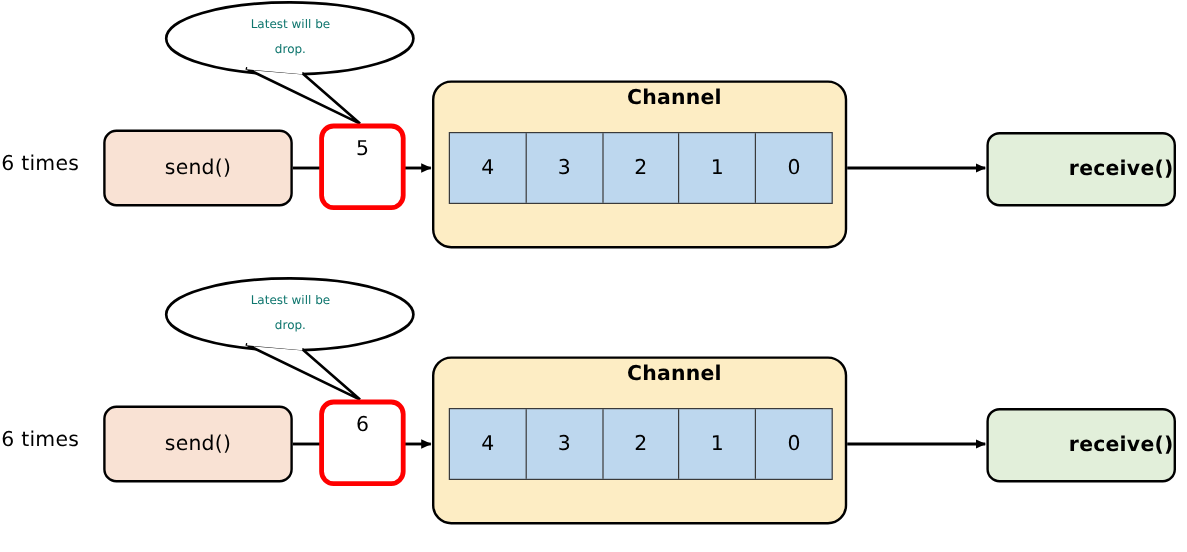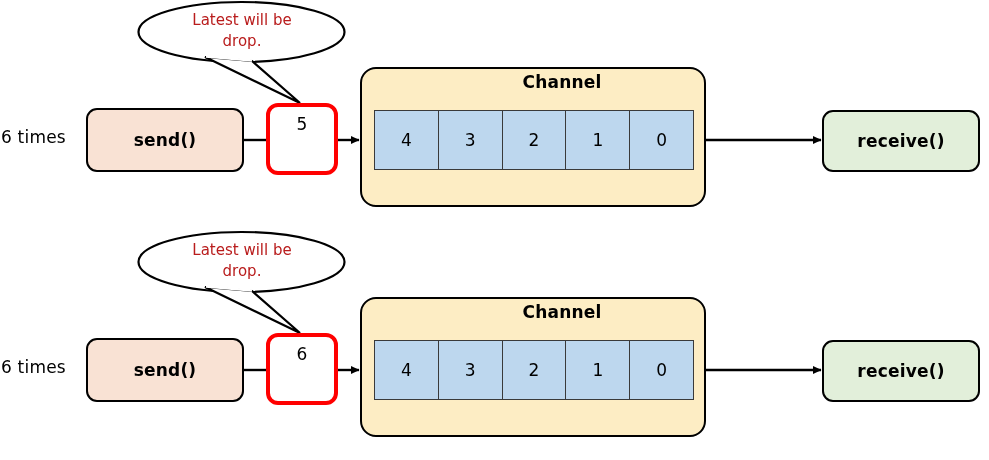--- a/index.html
+++ b/index.html
@@ -58,21 +58,21 @@
     background: #F9E2D4;
     border: 2.4px solid #000000;
     border-radius: 11px;
     box-sizing: border-box;
     display: flex;
     align-items: center;
     justify-content: center;
   }
   .send-box .lbl {
     font-size: 17px;
-    font-weight: bold;
+    font-weight: normal;
     letter-spacing: .2px;
   }
 
   
   .pending-box {
     position: absolute;
     left: 266px;
     top: 103px;
     width: 72px;
     height: 72px;
@@ -145,38 +145,38 @@
     left: 822px;
     top: 110px;
     width: 158px;
     height: 62px;
     background: #E2EFDA;
     border: 2.4px solid #000000;
     border-radius: 11px;
     box-sizing: border-box;
     display: flex;
     align-items: center;
-    justify-content: center;
+    justify-content: flex-end;
   }
   .receive-box .lbl {
     font-size: 17px;
     font-weight: bold;
     letter-spacing: .2px;
   }
 
   
   .bubble-text {
     position: absolute;
     left: 160px;
     top: 10px;
     width: 164px;
     text-align: center;
-    font-size: 15px;
+    font-size: 10px;
     line-height: 21px;
-    color: #b91c1c;
+    color: #0f766e;
     pointer-events: none;
   }
 
   svg.overlay {
     position: absolute;
     left: 0;
     top: 0;
     width: 989px;
     height: 230px;
     overflow: visible;

